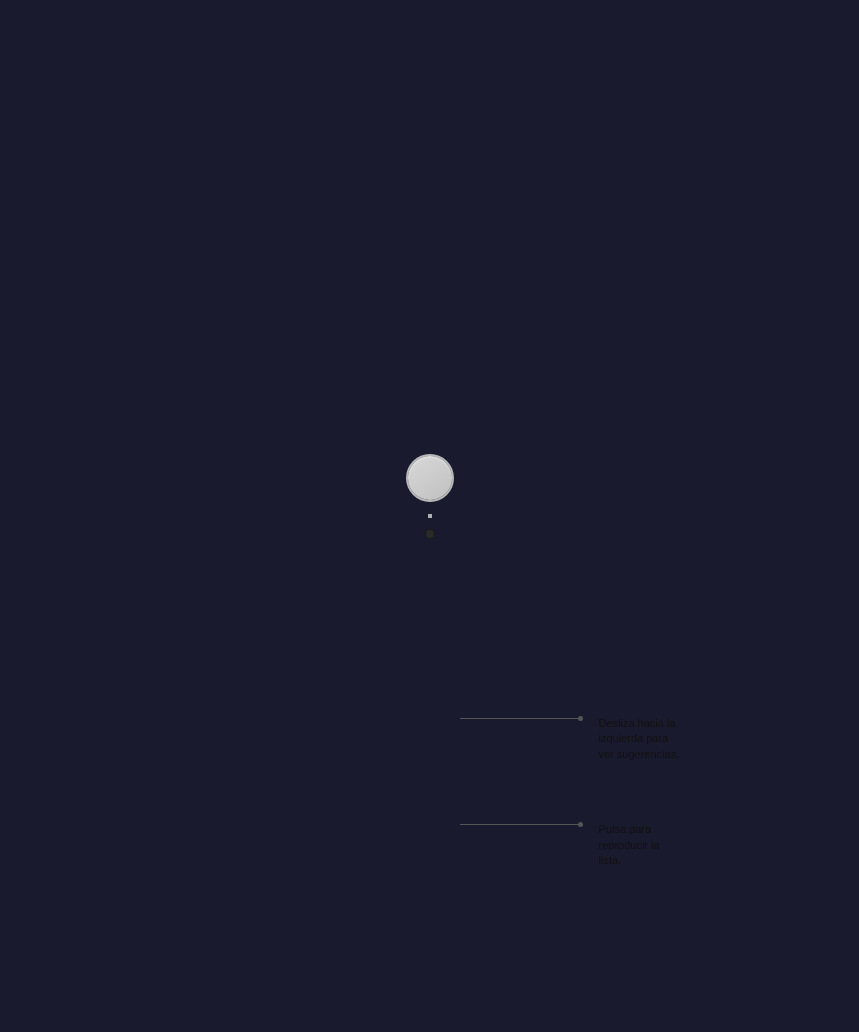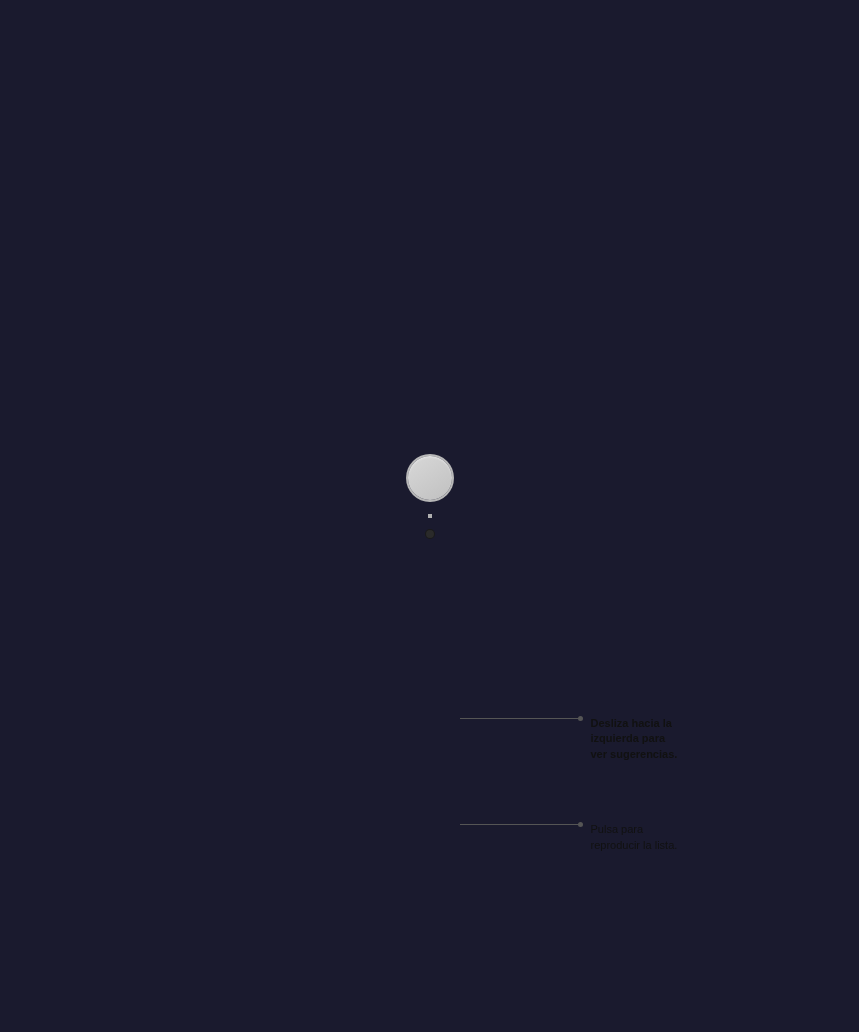--- a/index.html
+++ b/index.html
@@ -97,31 +97,31 @@
         
         
       </div>
 
     </div>
   </div>
 
   <div style="position:absolute;right:-250px;top:200px;width:220px;">
 
     <div style="position:relative;margin-bottom:60px;">
-      <div style="display:flex;align-items:flex-start;gap:0;font-weight:bold;">
+      <div style="display:flex;align-items:flex-start;gap:8px;">
         <div style="display:flex;align-items:center;">
           <div style="width:120px;height:1px;background:#555;"></div>
           <div style="width:5px;height:5px;background:#555;border-radius:50%;margin-left:-2px;"></div>
         </div>
         <div style="margin-left:8px;font-size:11px;color:#111;line-height:1.4;max-width:130px;">Desliza hacia la izquierda para ver sugerencias.</div>
       </div>
     </div>
 
     <div style="position:relative;">
-      <div style="display:flex;align-items:flex-start;gap:0;">
+      <div style="display:flex;align-items:flex-start;gap:8px;">
         <div style="display:flex;align-items:center;">
           <div style="width:120px;height:1px;background:#555;"></div>
           <div style="width:5px;height:5px;background:#555;border-radius:50%;margin-left:-2px;"></div>
         </div>
         <div style="margin-left:8px;font-size:11px;color:#111;line-height:1.4;max-width:130px;">Pulsa para reproducir la lista.</div>
       </div>
     </div>
   </div>
 </div>
 

